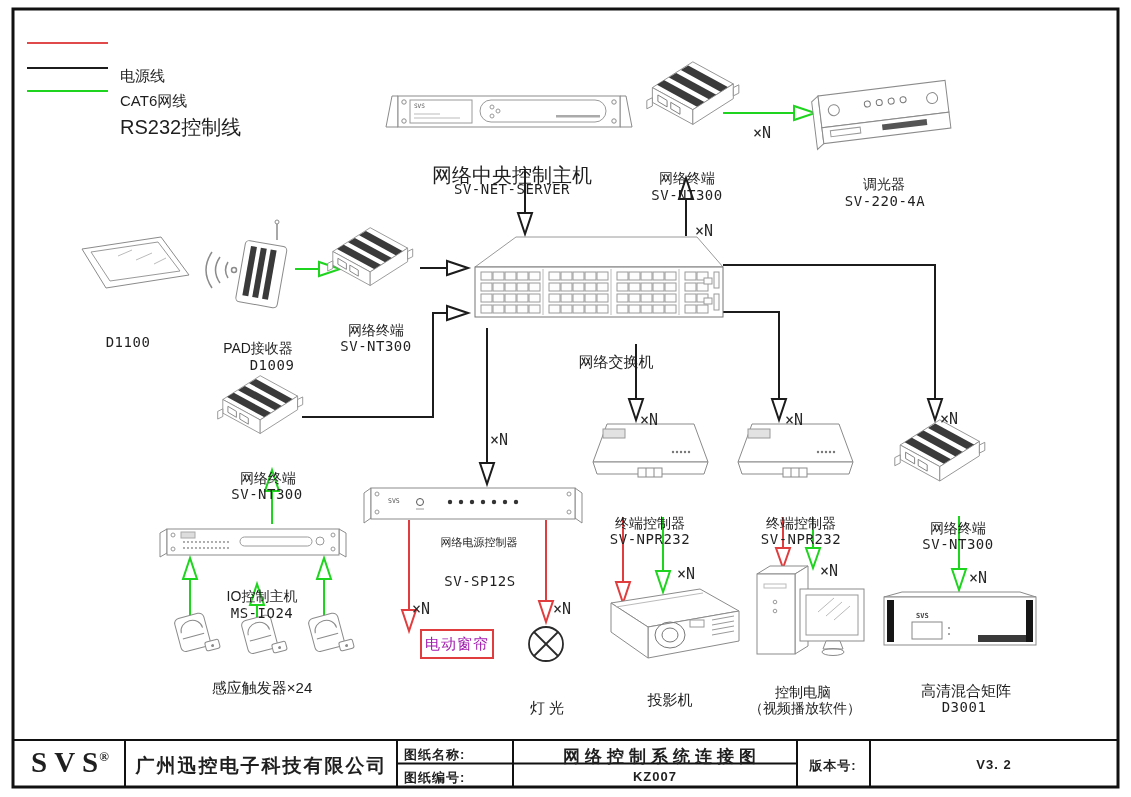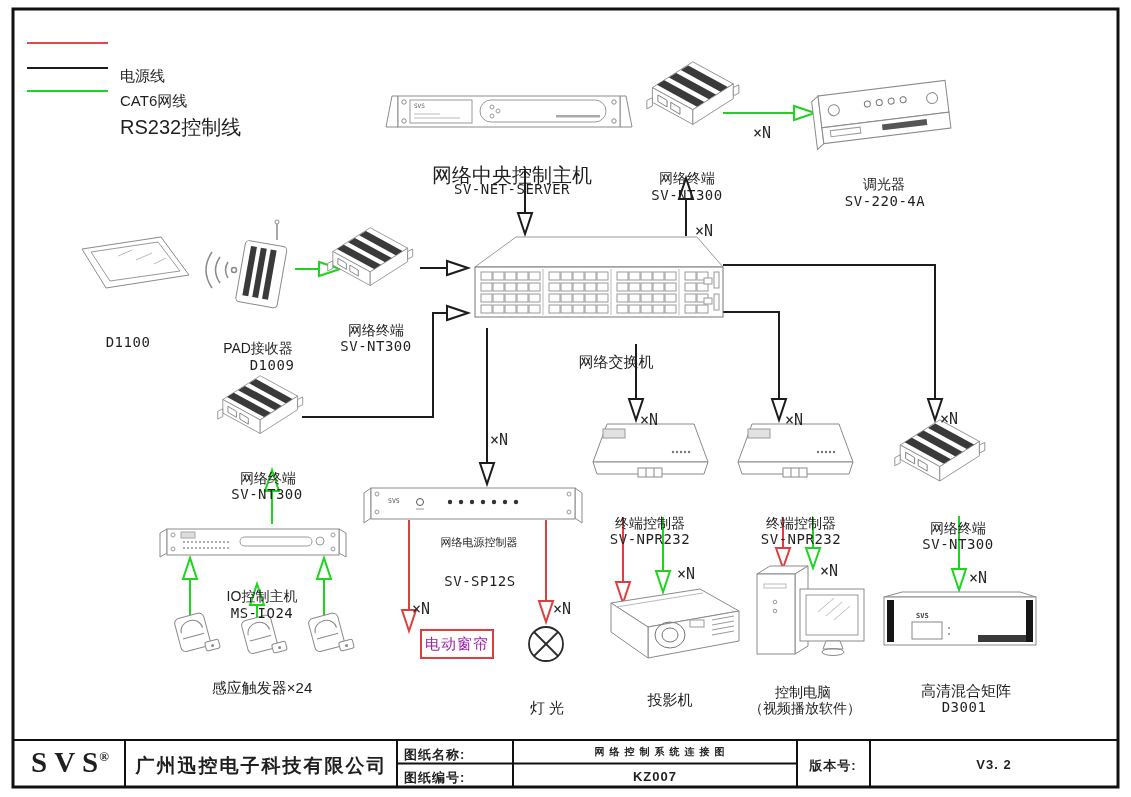--- a/index.html
+++ b/index.html
@@ -484,18 +484,18 @@
 <div class="lbl xn" style="left:412px;top:569px">×N</div>
 <div class="lbl xn" style="left:553px;top:569px">×N</div>
 <div class="lbl xn" style="left:677px;top:534px">×N</div>
 <div class="lbl xn" style="left:820px;top:531px">×N</div>
 <div class="lbl xn" style="left:969px;top:538px">×N</div>
 
 <div class="svslogo"><span>SVS</span><sup>®</sup></div>
 <div class="tb company">广州迅控电子科技有限公司</div>
 <div class="tb tb-small" style="left:404px;top:746px">图纸名称:</div>
 <div class="tb tb-small" style="left:404px;top:769px">图纸编号:</div>
-<div class="tb tb-small c" style="position:absolute;left:662px;top:745px;letter-spacing:5px;font-size:10px">网络控制系统连接图</div>
+<div class="tb tb-small c" style="position:absolute;left:662px;top:745px;letter-spacing:5px;font-size:17px">网络控制系统连接图</div>
 <div class="tb tb-small c" style="position:absolute;left:655px;top:769px">KZ007</div>
 <div class="tb tb-small c" style="position:absolute;left:833px;top:757px">版本号:</div>
 <div class="tb tb-small c" style="position:absolute;left:994px;top:757px">V3. 2</div>
 
 </div>
 
 </body></html>

